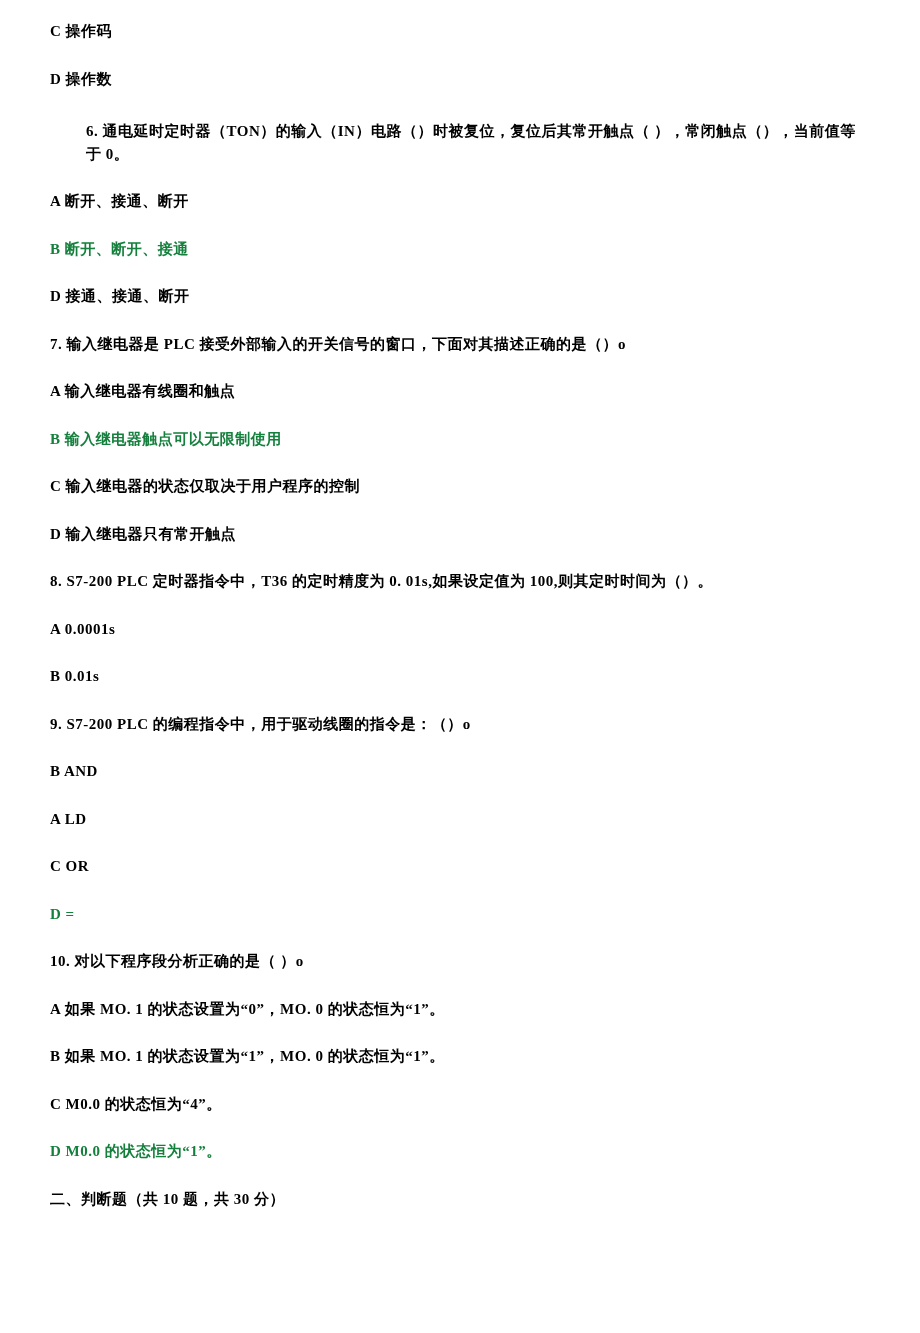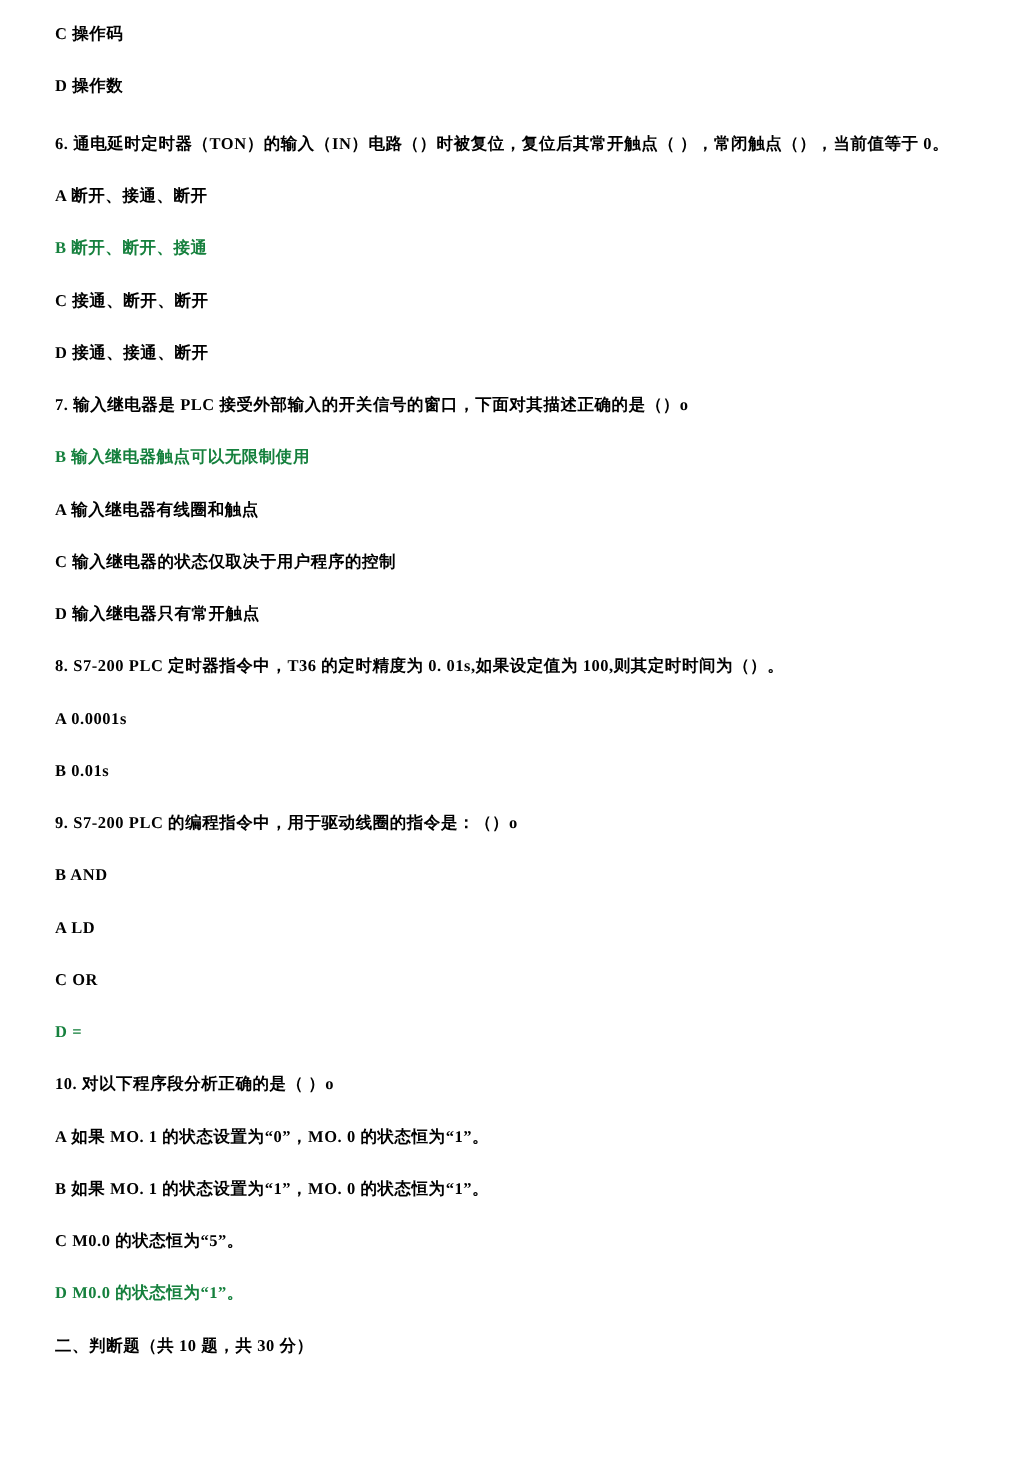--- a/index.html
+++ b/index.html
@@ -14,45 +14,45 @@
     }
     .line {
       margin-bottom: 25px;
       letter-spacing: 0.5px;
     }
     .answer {
       color: #15803d;
     }
     .q6-first {
       margin-top: 30px;
+      margin-left: 36px;
     }
   </style>
 </head>
 <body>
 
 <div id="content">
     <div class="line">C 操作码</div>
     <div class="line">D 操作数</div>
     <div class="line q6-first">6. 通电延时定时器（TON）的输入（IN）电路（）时被复位，复位后其常开触点（ ），常闭触点（），当前值等于 0。</div>
     <div class="line">A 断开、接通、断开</div>
     <div class="line answer">B 断开、断开、接通</div>
-    <div class="line">C 接通、断开、断开</div>
     <div class="line">D 接通、接通、断开</div>
     <div class="line">7. 输入继电器是 PLC 接受外部输入的开关信号的窗口，下面对其描述正确的是（）o</div>
+    <div class="line">A 输入继电器有线圈和触点</div>
     <div class="line answer">B 输入继电器触点可以无限制使用</div>
-    <div class="line">A 输入继电器有线圈和触点</div>
     <div class="line">C 输入继电器的状态仅取决于用户程序的控制</div>
     <div class="line">D 输入继电器只有常开触点</div>
     <div class="line">8. S7-200 PLC 定时器指令中，T36 的定时精度为 0. 01s,如果设定值为 100,则其定时时间为（）。</div>
     <div class="line">A 0.0001s</div>
     <div class="line">B 0.01s</div>
     <div class="line">9. S7-200 PLC 的编程指令中，用于驱动线圈的指令是：（）o</div>
     <div class="line">B AND</div>
     <div class="line">A LD</div>
     <div class="line">C OR</div>
     <div class="line answer">D =</div>
     <div class="line">10. 对以下程序段分析正确的是（  ）o</div>
     <div class="line">A 如果 MO. 1 的状态设置为“0”，MO. 0 的状态恒为“1”。</div>
     <div class="line">B 如果 MO. 1 的状态设置为“1”，MO. 0 的状态恒为“1”。</div>
-    <div class="line">C M0.0 的状态恒为“5”。</div>
+    <div class="line">C M0.0 的状态恒为“4”。</div>
     <div class="line answer">D M0.0 的状态恒为“1”。</div>
     <div class="line">二、判断题（共 10 题，共 30 分）</div>
   </div>
 
 </body></html>

